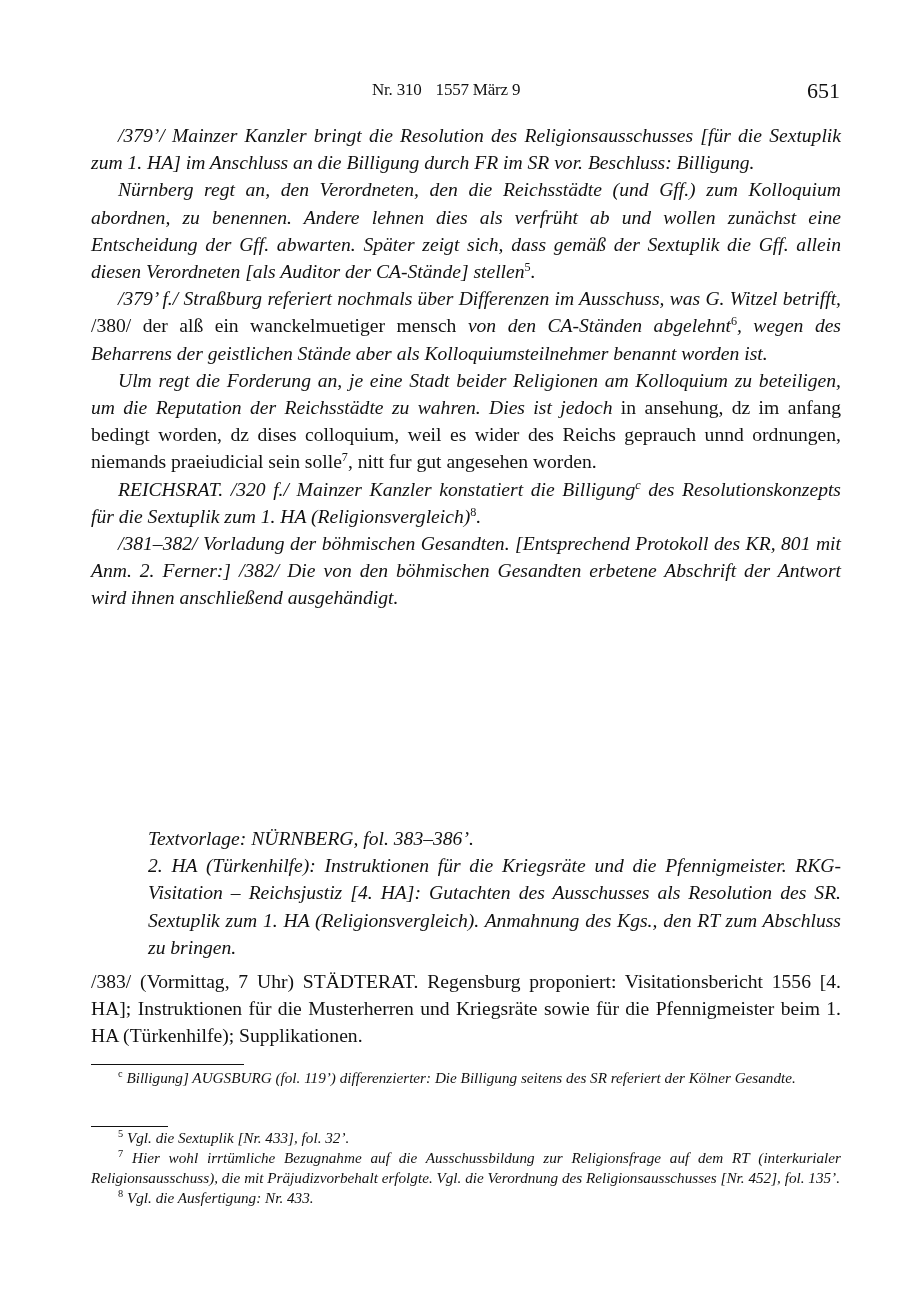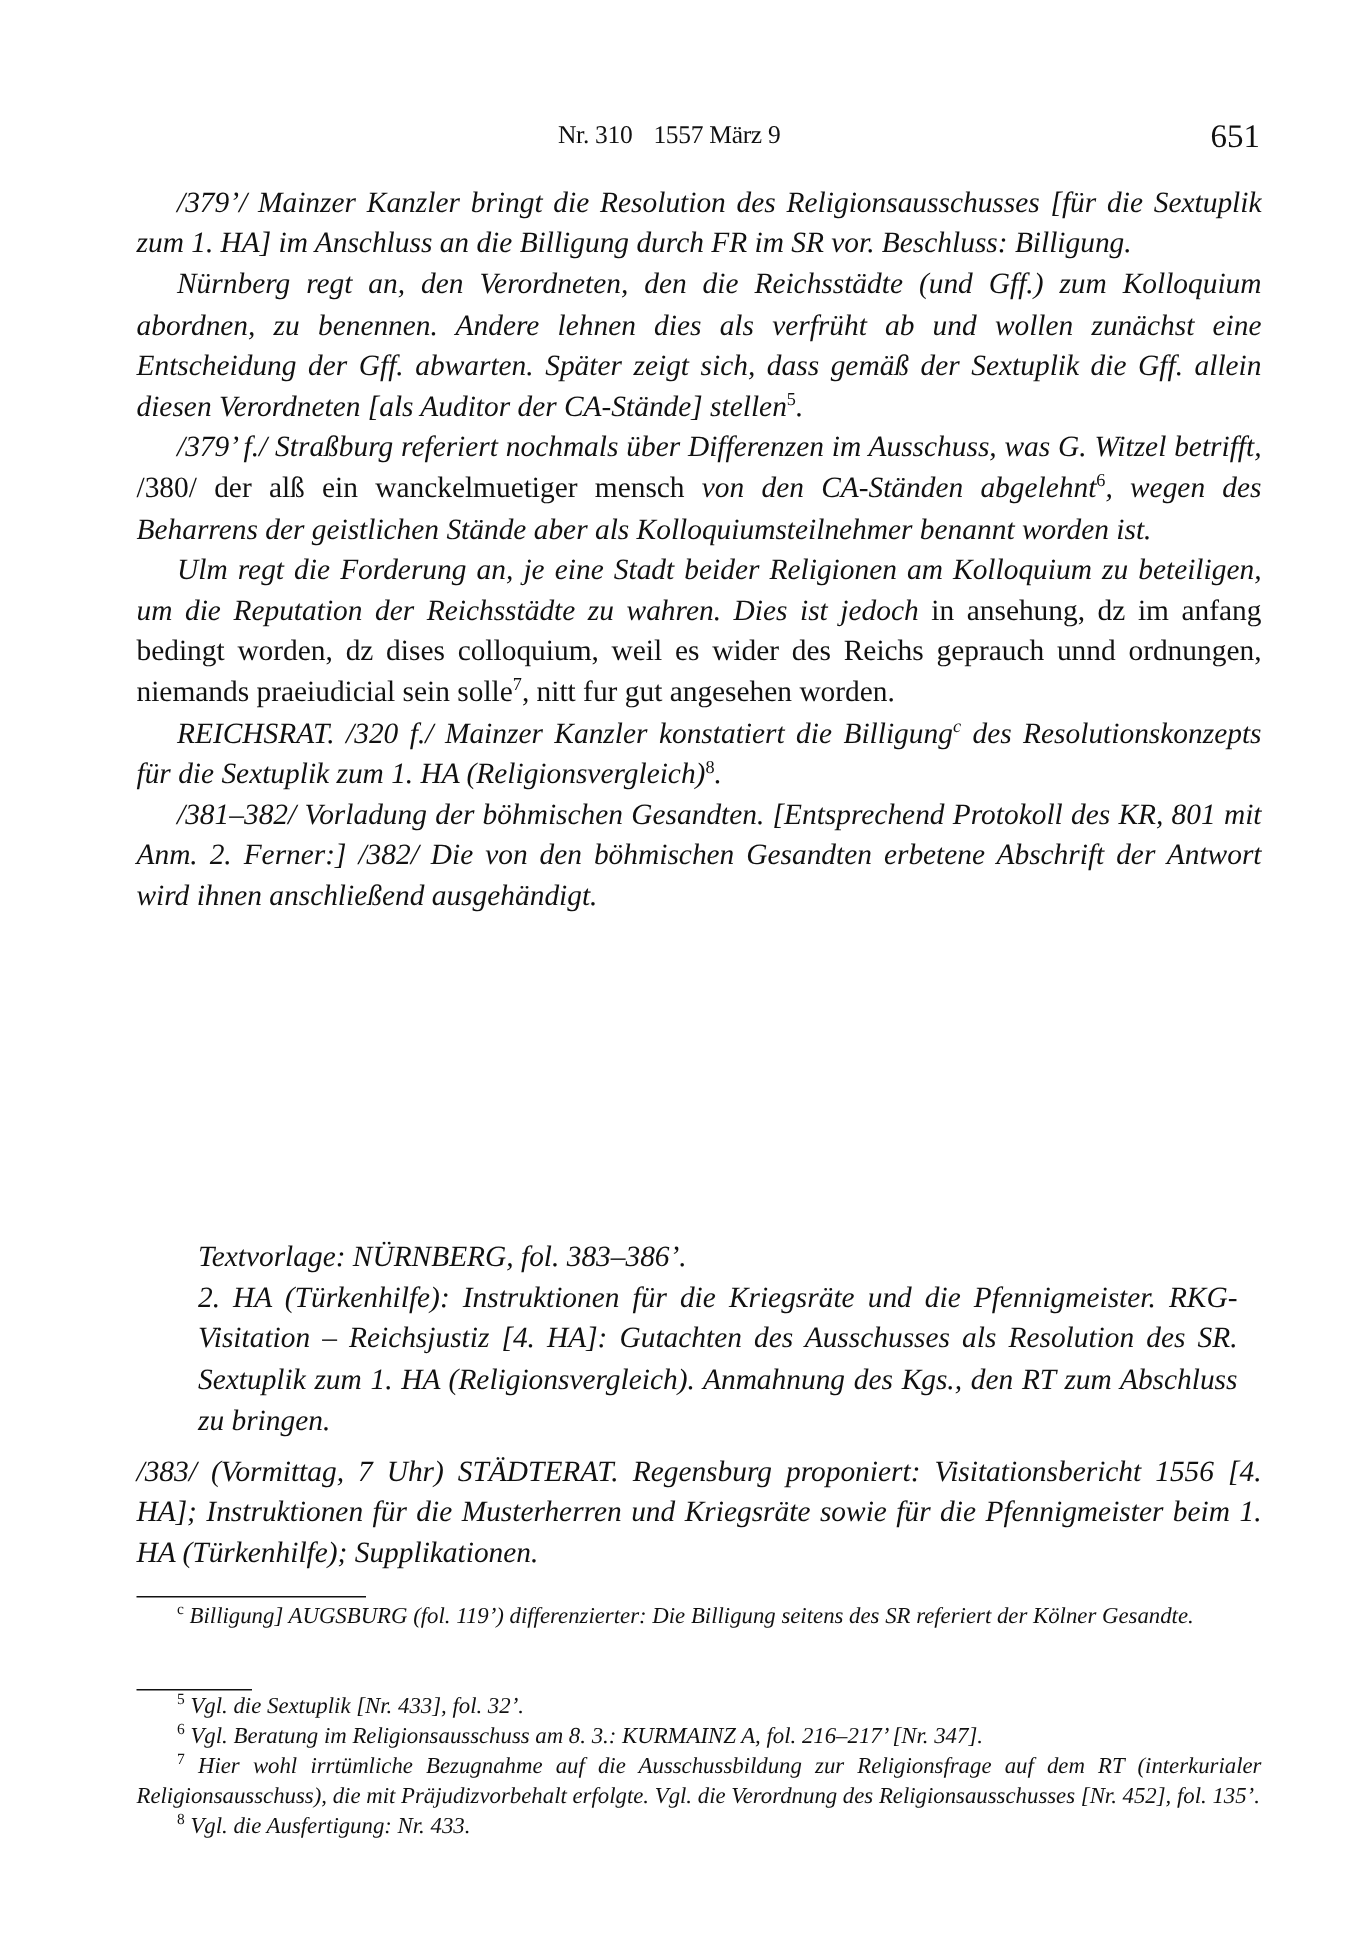--- a/index.html
+++ b/index.html
@@ -14,24 +14,24 @@
   .body { position: absolute; left: 91px; width: 750px; top: 122px; font-size: 19.6px; line-height: 27.2px; }
   .p { margin: 0; text-align: justify; hyphens: manual; }
   .p.ind { text-indent: 27px; }
   .i { font-style: italic; }
   sup { font-size: 0.62em; line-height: 0; vertical-align: 0.55em; font-style: normal; }
   sup.it { font-style: italic; }
 
   .entry-head { position: absolute; left: 91px; top: 773px; font-size: 22px; font-weight: bold; }
   .entry-head .num { display: inline-block; width: 60px; }
 
-  .summary { position: absolute; left: 132px; width: 693px; top: 825px; font-size: 19.6px; line-height: 27.2px; font-style: italic; }
+  .summary { position: absolute; left: 148px; width: 693px; top: 825px; font-size: 19.6px; line-height: 27.2px; font-style: italic; }
   .summary p { margin: 0; text-align: justify; }
 
-  .protocol { position: absolute; left: 91px; width: 750px; top: 968px; font-size: 19.6px; line-height: 27.2px; font-style: italic; }
+  .protocol { position: absolute; left: 91px; width: 750px; top: 968px; font-size: 19.6px; line-height: 27.2px; }
   .protocol p { margin: 0; text-align: justify; }
 
   .rule { position: absolute; left: 91px; height: 1px; background: #111; }
   .rule.r1 { top: 1064px; width: 153px; }
   .rule.r2 { top: 1126px; width: 77px; }
 
   .fn { position: absolute; left: 91px; width: 750px; font-size: 15.2px; line-height: 20px; font-style: italic; }
   .fn p { margin: 0; text-align: justify; text-indent: 27px; }
   .fn1 { top: 1068px; }
   .fn2 { top: 1128px; }
@@ -69,18 +69,17 @@
   </div>
 
   <div class="rule r1"></div>
   <div class="fn fn1">
     <p><sup>c</sup><span> Billigung] AUGSBURG (fol. 119’) differenzierter: Die Billigung seitens des SR referiert der Kölner Gesandte.</span></p>
   </div>
 
   <div class="rule r2"></div>
   <div class="fn fn2">
     <p><sup>5</sup><span> Vgl. die Sextuplik [Nr. 433], fol. 32’.</span></p>
-    <p><sup>6</sup><span> Vgl. Beratung im Religionsausschuss am 8. 3.: KURMAINZ A, fol. 216–217’ [Nr. 347].</span></p>
     <p><sup>7</sup><span> Hier wohl irrtümliche Bezugnahme auf die Ausschussbildung zur Religionsfrage auf dem RT (interkurialer Religionsausschuss), die mit Präjudizvorbehalt erfolgte. Vgl. die Verordnung des Religionsausschusses [Nr. 452], fol. 135’.</span></p>
     <p><sup>8</sup><span> Vgl. die Ausfertigung: Nr. 433.</span></p>
   </div>
 
 </div>
 
 </body></html>

